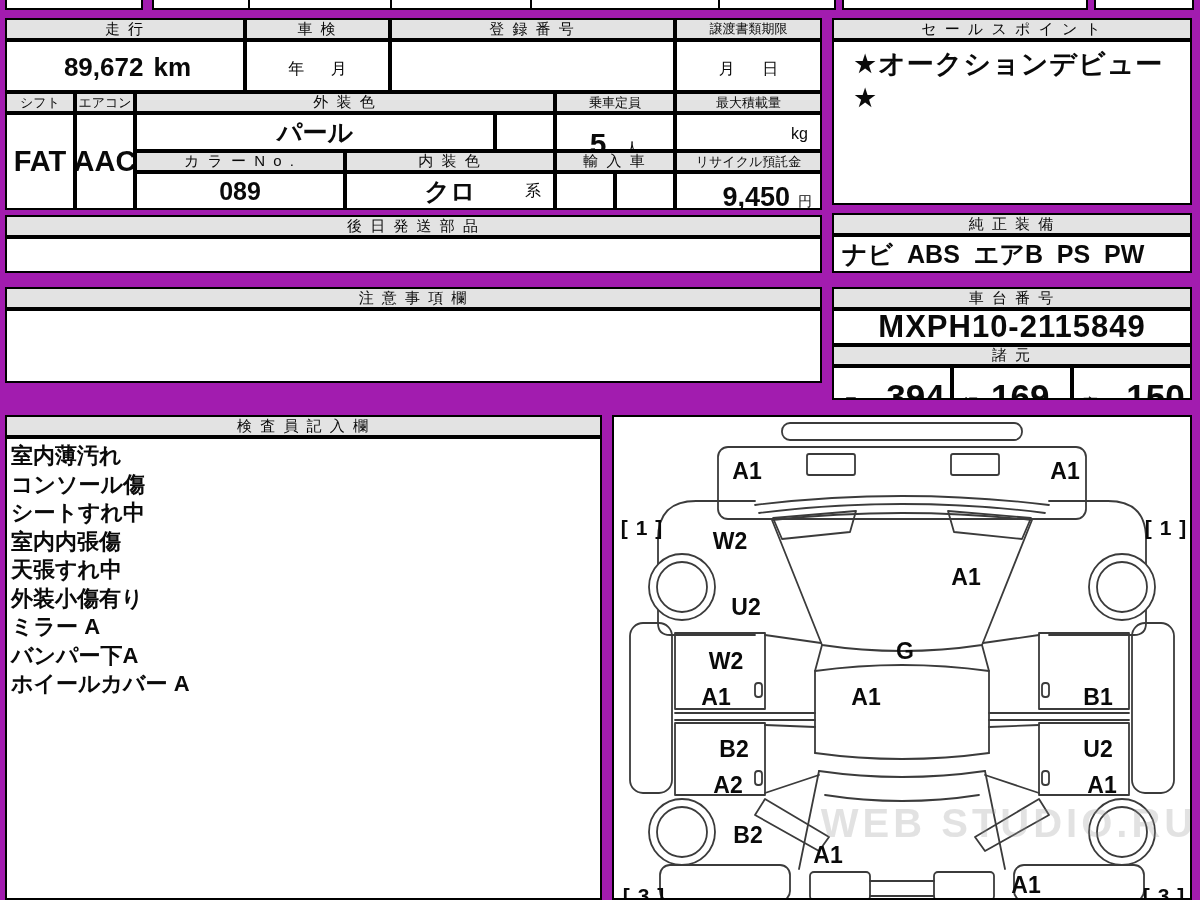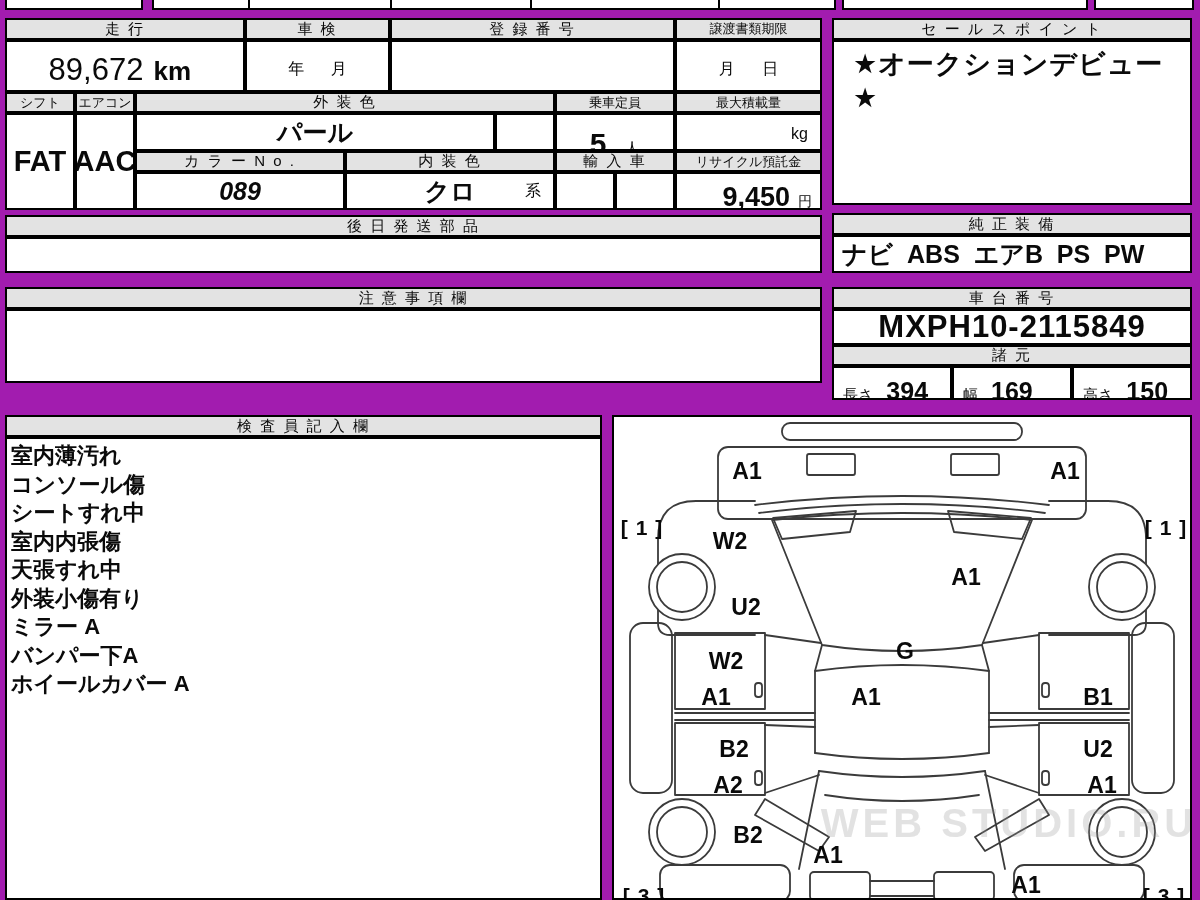--- a/index.html
+++ b/index.html
@@ -6,41 +6,41 @@
   body{background:#d2d2d2;font-family:"Liberation Sans","DejaVu Sans",sans-serif;color:#0a0a0a;}
   #sheet{position:relative;width:1200px;height:900px;background:#a21caf;overflow:hidden;}
   .cell{position:absolute;box-sizing:border-box;background:#ffffff;border:2px solid #000;}
   .hdr{background:#e3e3e3;display:flex;align-items:center;justify-content:center;
        font-size:15px;letter-spacing:2px;white-space:pre;overflow:hidden;}
   .hdr.small{font-size:13px;letter-spacing:0;}
   .val{display:flex;align-items:center;justify-content:center;overflow:hidden;}
   .frag{position:absolute;box-sizing:border-box;background:#fff;border:2px solid #000;border-top:none;}
   .fragdiv{position:absolute;width:2px;background:#000;}
   .mileage{justify-content:flex-end;padding-right:52px;gap:10px;align-items:baseline;padding-top:10px;}
-  .mileage .num{font-weight:normal;font-size:31px;}
+  .mileage .num{font-weight:bold;font-size:26px;}
   .mileage .unit{font-weight:bold;font-size:26px;}
   .spread{display:flex;align-items:flex-end;justify-content:space-around;padding:0 28px 10px 28px;font-size:16px;}
   .fatcell{font-weight:bold;font-size:29px;}
   .centerbold{font-weight:bold;font-size:25px;}
   .capacity{align-items:baseline;gap:18px;padding-top:12px;}
   .capacity .num{font-weight:bold;font-size:30px;}
   .capacity .unit{font-size:16px;}
   .kgcell{justify-content:flex-end;align-items:flex-end;padding:0 12px 6px 0;font-size:16px;}
   .yen{justify-content:flex-end;align-items:baseline;gap:8px;padding-right:8px;padding-top:8px;}
   .yen .num{font-weight:bold;font-size:27px;}
   .yen .unit{font-size:14px;}
   .interior{position:relative;}
   .interior .suffix{position:absolute;right:12px;top:50%;transform:translateY(-50%);font-size:16px;font-weight:normal;}
   .salespoint{align-items:flex-start;justify-content:flex-start;padding:4px 19px;
               font-weight:bold;font-size:27px;letter-spacing:1px;}
   .equip{justify-content:flex-start;padding-left:8px;font-weight:bold;font-size:25px;white-space:pre;}
   .chassis{font-weight:bold;font-size:31px;letter-spacing:1px;}
   .speccell{justify-content:flex-start;gap:13px;padding-left:9px;align-items:baseline;padding-top:9px;}
   .speccell .k{font-size:15px;}
-  .speccell .v{font-weight:bold;font-size:25px;}
+  .speccell .v{font-weight:bold;font-size:35px;}
   .notesbox{display:block;padding:3px 0 0 4px;}
   .notesbox div{font-weight:bold;font-size:22px;line-height:28.5px;white-space:pre;}
   .car-line{fill:none;stroke:#3b3b3b;stroke-width:1.8;stroke-linejoin:round;stroke-linecap:round;}
   .car-fill{fill:#ffffff;stroke:#3b3b3b;stroke-width:1.8;}
   .dlabel{font-family:"Liberation Sans",sans-serif;font-weight:bold;font-size:23px;text-anchor:middle;fill:#0a0a0a;}
   .bracket{font-size:21px;letter-spacing:1px;}
   .wm{font-family:"Liberation Sans",sans-serif;font-weight:bold;font-size:40px;fill:#9a9a9a;
       opacity:0.28;text-anchor:middle;letter-spacing:4px;}
 </style>
 </head>
@@ -90,21 +90,21 @@
     <span class="num">5</span>
     <span class="unit">人</span>
   </div>
   <div class="cell val kgcell" style="left:675px;top:113px;width:147px;height:38px;">kg</div>
 
   <div class="cell hdr" style="left:135px;top:151px;width:210px;height:21px;">カ ラ ー N o .</div>
   <div class="cell hdr" style="left:345px;top:151px;width:210px;height:21px;">内 装 色</div>
   <div class="cell hdr" style="left:555px;top:151px;width:120px;height:21px;">輸 入 車</div>
   <div class="cell hdr small" style="left:675px;top:151px;width:147px;height:21px;">リサイクル預託金</div>
 
-  <div class="cell val centerbold" style="left:135px;top:172px;width:210px;height:38px;font-style:italic;">089</div>
+  <div class="cell val centerbold" style="left:135px;top:172px;width:210px;height:38px;">089</div>
   <div class="cell val centerbold interior" style="left:345px;top:172px;width:210px;height:38px;">
     <span>クロ</span>
     <span class="suffix">系</span>
   </div>
   <div class="cell val" style="left:555px;top:172px;width:60px;height:38px;"></div>
   <div class="cell val" style="left:615px;top:172px;width:60px;height:38px;"></div>
   <div class="cell val yen" style="left:675px;top:172px;width:147px;height:38px;">
     <span class="num">9,450</span>
     <span class="unit">円</span>
   </div>

